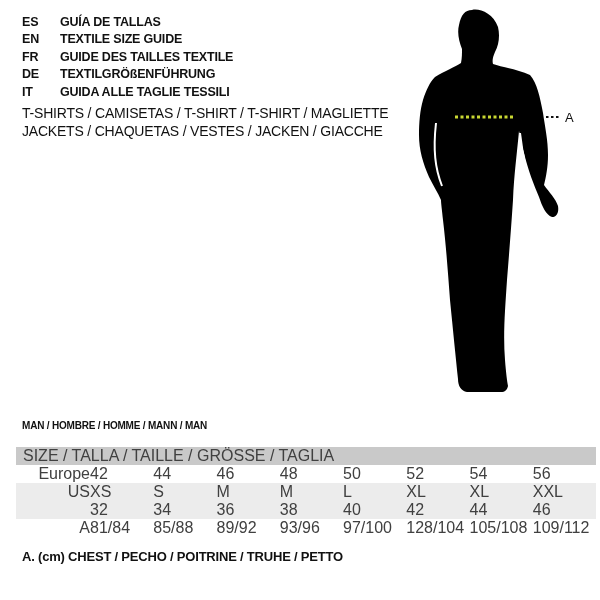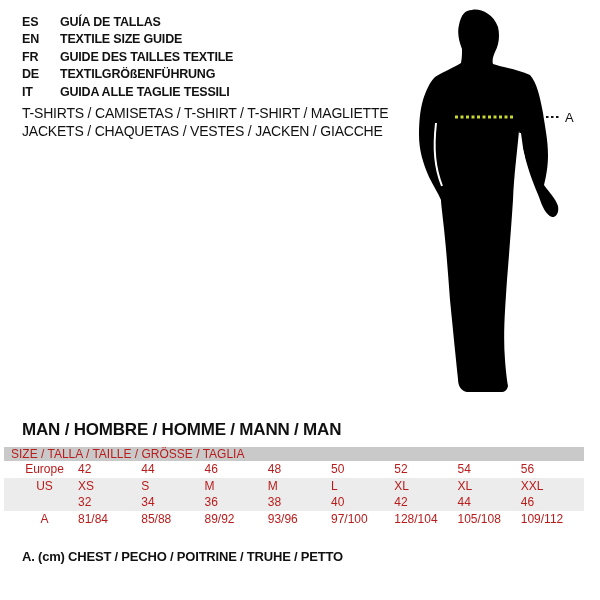--- a/index.html
+++ b/index.html
@@ -11,29 +11,29 @@
   .langs{position:absolute;left:22px;top:13px;}
   .lang-row{display:flex;height:17.5px;align-items:center;font-weight:bold;font-size:12.5px;letter-spacing:-0.2px;}
   .lang-code{width:38px;flex:0 0 38px;}
   
   .cats{position:absolute;left:22px;top:105px;font-weight:normal;font-size:14px;letter-spacing:-0.2px;line-height:17.5px;white-space:nowrap;}
   
   .figure{position:absolute;left:405px;top:5px;width:175px;height:392px;}
   .figure svg{display:block;}
   .measure-label{font-family:"Liberation Sans", sans-serif;font-size:13px;fill:#111;}
   
-  .section-title{position:absolute;left:22px;top:420px;font-weight:bold;font-size:17px;letter-spacing:-0.2px;white-space:nowrap;}
+  .section-title{position:absolute;left:22px;top:420px;font-weight:bold;font-size:10px;letter-spacing:-0.2px;white-space:nowrap;}
   
-  .size-table{position:absolute;left:4px;top:447px;width:580px;border-collapse:collapse;table-layout:fixed;font-size:12px;color:#b91c1c;}
+  .size-table{position:absolute;left:16px;top:447px;width:580px;border-collapse:collapse;table-layout:fixed;font-size:16px;color:#404040;}
   .size-table td{padding:0;vertical-align:middle;white-space:nowrap;}
   .size-table .thead td{background:#c9c9c9;height:14px;padding-left:7px;text-align:left;}
   .size-table tr.data-row{height:16.5px;}
   .size-table tr.row-white{background:#ffffff;}
   .size-table tr.row-stripe{background:#ececec;}
-  .size-table td.label{text-align:center;padding-left:7px;}
+  .size-table td.label{text-align:right;padding-left:7px;}
   .size-table td.val{text-align:left;}
   
   .footnote{position:absolute;left:22px;top:549px;font-weight:bold;font-size:13px;letter-spacing:-0.2px;white-space:nowrap;}
 </style>
 </head>
 <body>
 
 <div class="canvas">
 
   <div class="langs">

